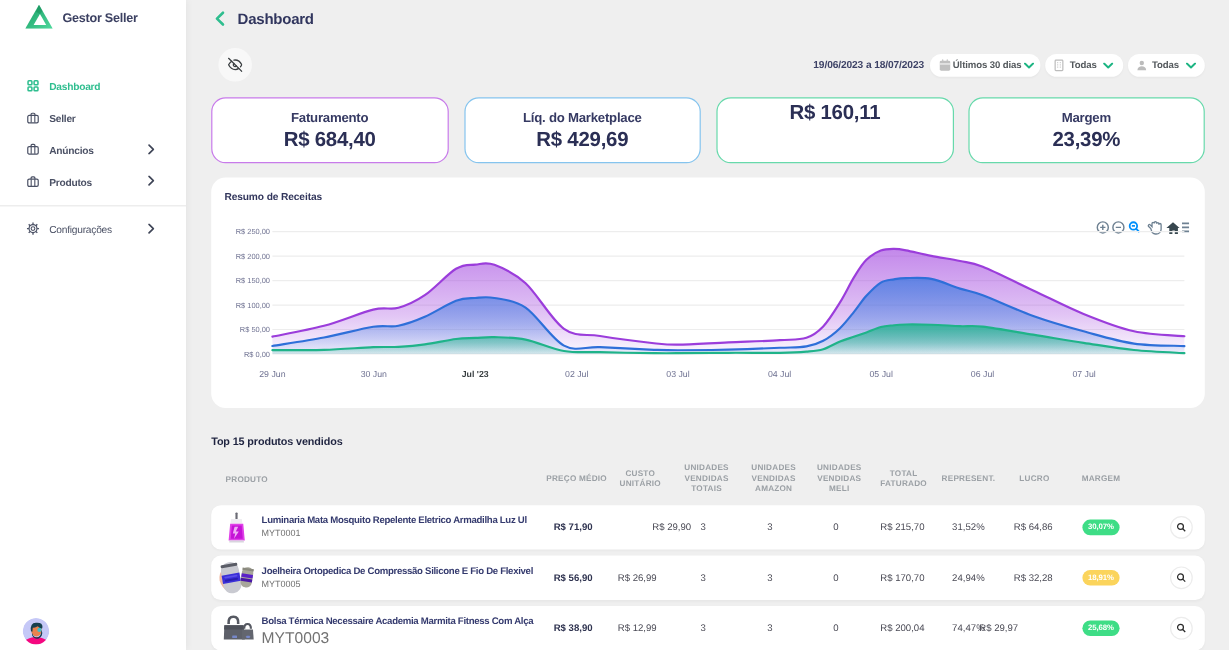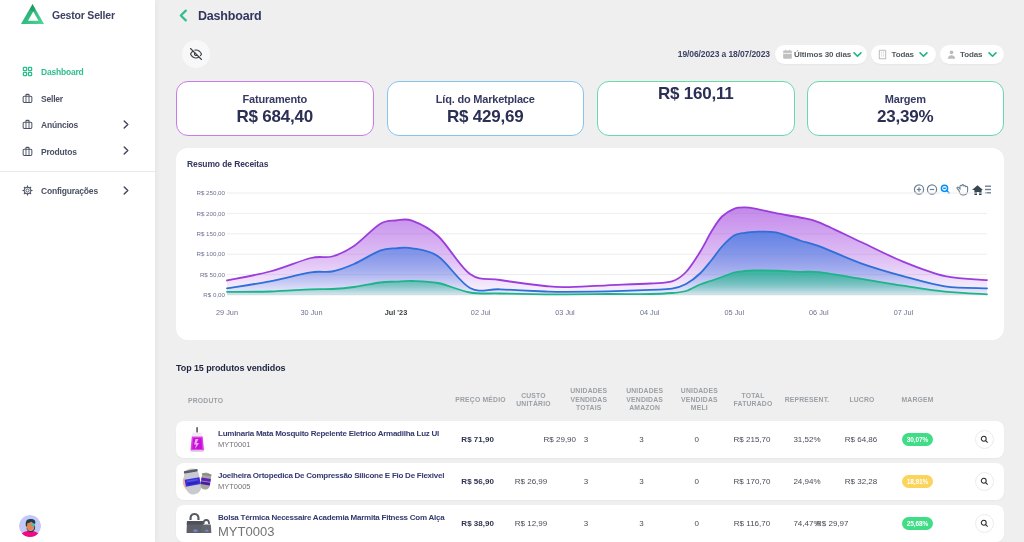--- a/index.html
+++ b/index.html
@@ -64,21 +64,21 @@
       <line x1="12" y1="1" x2="12" y2="4.5"></line>
       <line x1="12" y1="19.5" x2="12" y2="23"></line>
       <line x1="1" y1="12" x2="4.5" y2="12"></line>
       <line x1="19.5" y1="12" x2="23" y2="12"></line>
       <line x1="4.2" y1="4.2" x2="6.7" y2="6.7"></line>
       <line x1="17.3" y1="17.3" x2="19.8" y2="19.8"></line>
       <line x1="4.2" y1="19.8" x2="6.7" y2="17.3"></line>
       <line x1="17.3" y1="6.7" x2="19.8" y2="4.2"></line>
     </g>
   </svg>
-<div class="abs" style="left:41px;top:185.5px;font-size:8.5px;font-weight:bold;color:#4b5165;letter-spacing:-.2px;">Configurações</div>
+<div class="abs" style="left:41px;top:185.5px;font-size:8.5px;font-weight:normal;color:#4b5165;letter-spacing:-.2px;">Configurações</div>
 <svg class="abs" style="left:123px;top:186px;" width="6" height="9" viewBox="0 0 6 9">
     <path d="M1.2 1 L4.8 4.5 L1.2 8" stroke="#3f4557" stroke-width="1.4" fill="none" stroke-linecap="round" stroke-linejoin="round"></path>
   </svg>
 <svg class="abs" style="left:19px;top:515px;" width="22" height="22" viewBox="0 0 22 22">
 <defs>
       <clipPath id="avc">
         <circle cx="11" cy="11" r="11"></circle>
       </clipPath>
     </defs>
 <g clip-path="url(#avc)">
@@ -312,21 +312,21 @@
       <rect x="23.2" y="21.8" width="3" height="1.8" rx="0.4" fill="#7687c8"></rect>
     </svg>
   </div>
 <div class="abs" style="left:218px;top:512.5px;font-size:8px;font-weight:bold;color:#343a6e;letter-spacing:-.25px;">Bolsa Térmica Necessaire Academia Marmita Fitness Com Alça</div>
 <div class="abs" style="left:218px;top:524.0px;font-size:13px;color:#737373;">MYT0003</div>
 <div class="abs" style="left:477.6px;top:519.0px;width:90px;margin-left:-45px;text-align:center;font-size:8px;font-weight:bold;color:#2f3350;">R$ 38,90</div>
 <div class="abs" style="left:531.0px;top:519.0px;width:90px;margin-left:-45px;text-align:center;font-size:8px;font-weight:normal;color:#4a4a55;">R$ 12,99</div>
 <div class="abs" style="left:585.9px;top:519.0px;width:90px;margin-left:-45px;text-align:center;font-size:8px;font-weight:normal;color:#4a4a55;">3</div>
 <div class="abs" style="left:641.6px;top:519.0px;width:90px;margin-left:-45px;text-align:center;font-size:8px;font-weight:normal;color:#4a4a55;">3</div>
 <div class="abs" style="left:696.7px;top:519.0px;width:90px;margin-left:-45px;text-align:center;font-size:8px;font-weight:normal;color:#4a4a55;">0</div>
-<div class="abs" style="left:752.0px;top:519.0px;width:90px;margin-left:-45px;text-align:center;font-size:8px;font-weight:normal;color:#4a4a55;">R$ 116,70</div>
+<div class="abs" style="left:752.0px;top:519.0px;width:90px;margin-left:-45px;text-align:center;font-size:8px;font-weight:normal;color:#4a4a55;">R$ 200,04</div>
 <div class="abs" style="left:807.0px;top:519.0px;width:90px;margin-left:-45px;text-align:center;font-size:8px;font-weight:normal;color:#4a4a55;">74,47%</div>
 <div class="abs" style="left:861.0px;top:519.0px;width:90px;margin-left:-45px;text-align:left;font-size:8px;font-weight:normal;color:#4a4a55;">R$ 29,97</div>
 <div class="abs" style="left:902px;top:517px;width:31px;height:13px;border-radius:7px;background:#3edd86;text-align:center;font-size:6.5px;font-weight:bold;color:#fff;line-height:13.5px;letter-spacing:-.1px;">25,68%</div>
 <div class="abs" style="left:974.5px;top:514px;width:19px;height:19px;border-radius:50%;background:#fff;border:1px solid #ececec;"></div>
 <svg class="abs" style="left:979.5px;top:519px;" width="9" height="9" viewBox="0 0 24 24" fill="none" stroke="#2b2b2b" stroke-width="2.8">
     <circle cx="10" cy="10" r="6.5"></circle>
     <line x1="15" y1="15" x2="20.5" y2="20.5"></line>
   </svg>
 
 </body></html>

